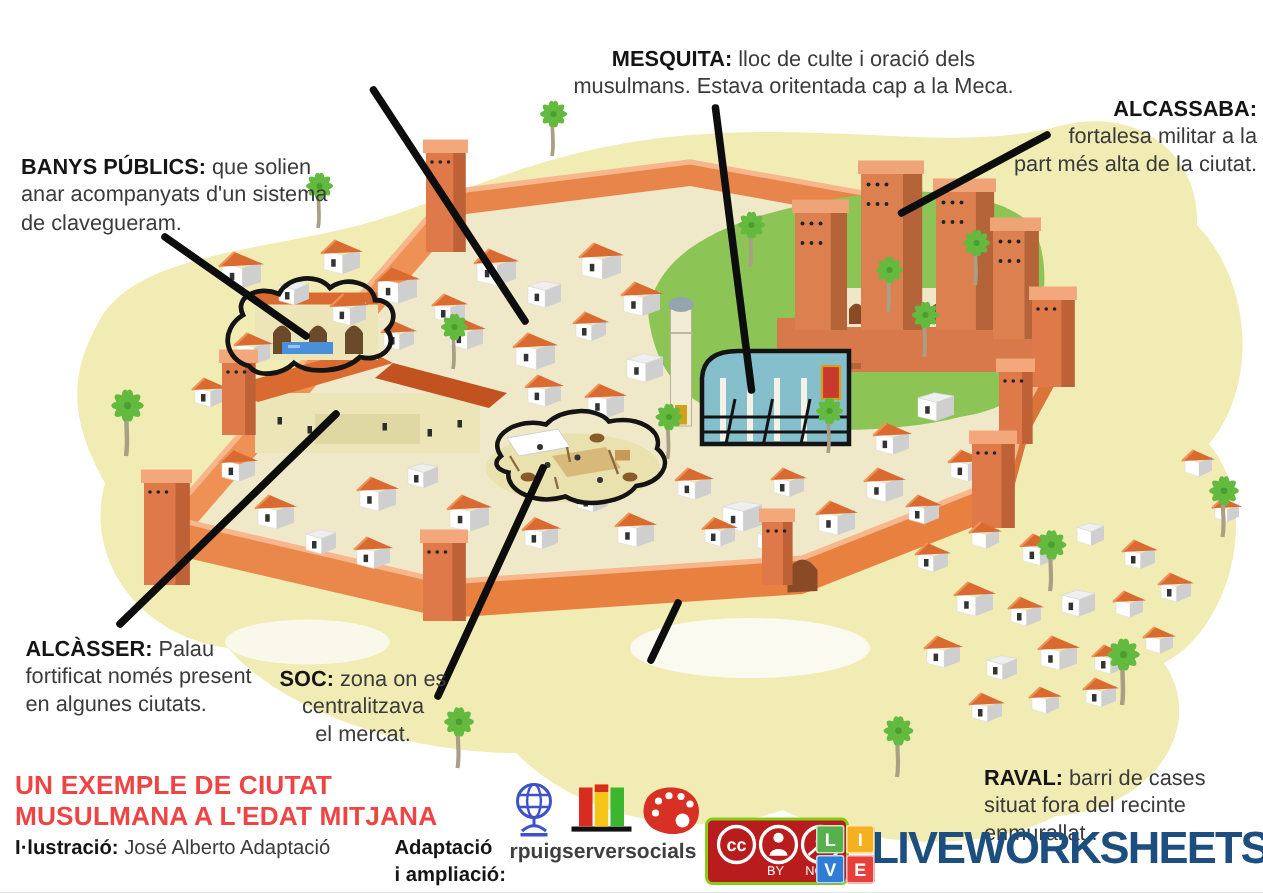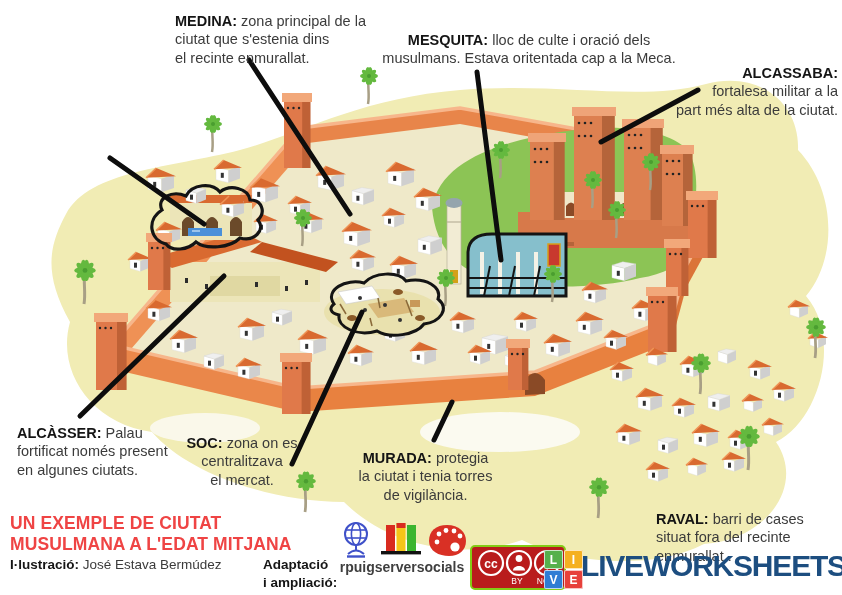--- a/index.html
+++ b/index.html
@@ -607,54 +607,51 @@
         <line x1="249" y1="60" x2="350" y2="214" stroke="#0d0d0d" stroke-width="5" stroke-linecap="round"></line>
         <line x1="477" y1="72" x2="501" y2="260" stroke="#0d0d0d" stroke-width="5" stroke-linecap="round"></line>
         <line x1="698" y1="90" x2="601" y2="142" stroke="#0d0d0d" stroke-width="5" stroke-linecap="round"></line>
         <line x1="110" y1="158" x2="204" y2="224" stroke="#0d0d0d" stroke-width="5" stroke-linecap="round"></line>
         <line x1="80" y1="416" x2="224" y2="276" stroke="#0d0d0d" stroke-width="5" stroke-linecap="round"></line>
         <line x1="292" y1="464" x2="362" y2="312" stroke="#0d0d0d" stroke-width="5" stroke-linecap="round"></line>
         <line x1="434" y1="440" x2="452" y2="402" stroke="#0d0d0d" stroke-width="5" stroke-linecap="round"></line>
       </g>
   </svg>
 
-  <div class="label" style="left:175px;top:12px;width:215px;"><b>MEDINA:</b><span> zona principal de la
-ciutat que s'estenia dins
-el recinte enmurallat.</span></div>
 
   <div class="label ctr" style="left:369px;top:31px;width:320px;"><b>MESQUITA:</b><span> lloc de culte i oració dels
 musulmans. Estava oritentada cap a la Meca.</span></div>
 
   <div class="label rgt" style="left:640px;top:64px;width:198px;"><b>ALCASSABA:</b><span>
 fortalesa militar a la
 part més alta de la ciutat.</span></div>
 
+  <div class="label" style="left:14px;top:103px;width:215px;"><b>BANYS PÚBLICS:</b><span> que solien
+anar acompanyats d'un sistema
+de clavegueram.</span></div>
 
   <div class="label" style="left:17px;top:424px;width:185px;"><b>ALCÀSSER:</b><span>  Palau
 fortificat només present
 en algunes ciutats.</span></div>
 
-  <div class="label ctr" style="left:182px;top:434px;width:120px;"><b>SOC:</b><span> zona on es
+  <div class="label ctr" style="left:182px;top:444px;width:120px;"><b>SOC:</b><span> zona on es
 centralitzava
 el mercat.</span></div>
 
-  <div class="label ctr" style="left:338px;top:449px;width:175px;"><b>MURADA:</b><span> protegia
-la ciutat i tenia torres
-de vigilància.</span></div>
 
   <div class="label" style="left:656px;top:510px;width:175px;"><b>RAVAL:</b><span> barri de cases
 situat fora del recinte
 enmurallat .</span></div>
 
   <div id="title">
     <div>UN EXEMPLE DE CIUTAT</div>
     <div>MUSULMANA A L'EDAT MITJANA</div>
   </div>
 
-  <div class="credit" style="left:10px;top:556px;"><b>I·lustració:</b><span> José Estava Bermúdez</span></div>
+  <div class="credit" style="left:10px;top:556px;"><b>I·lustració:</b><span> José Alberto Adaptació</span></div>
 
   <div id="adapt">Adaptació
 i ampliació:</div>
 
   <div id="rpslogo">
     <svg width="40" height="40" viewBox="0 0 40 40">
       <circle cx="20" cy="14" r="11" fill="none" stroke="#3f51c9" stroke-width="2"></circle>
       <ellipse cx="20" cy="14" rx="4.6" ry="11" fill="none" stroke="#3f51c9" stroke-width="1.6"></ellipse>
       <line x1="9.5" y1="10" x2="30.5" y2="10" stroke="#3f51c9" stroke-width="1.6"></line>
       <line x1="9.5" y1="18" x2="30.5" y2="18" stroke="#3f51c9" stroke-width="1.6"></line>

